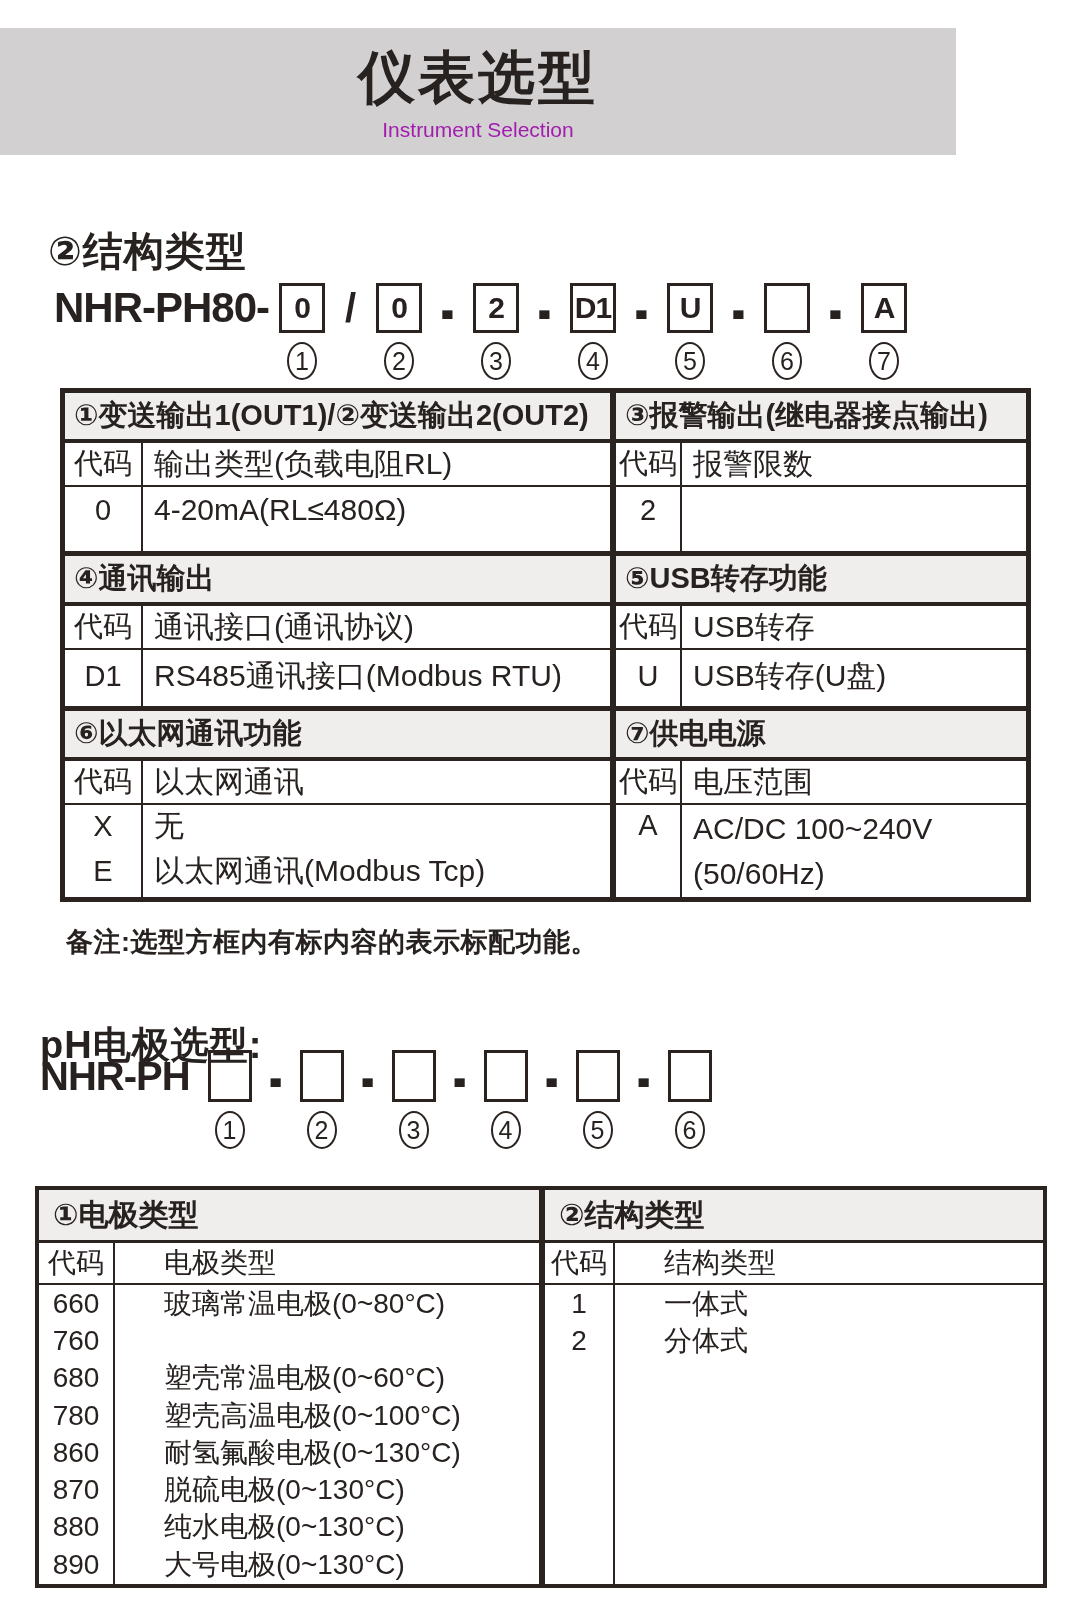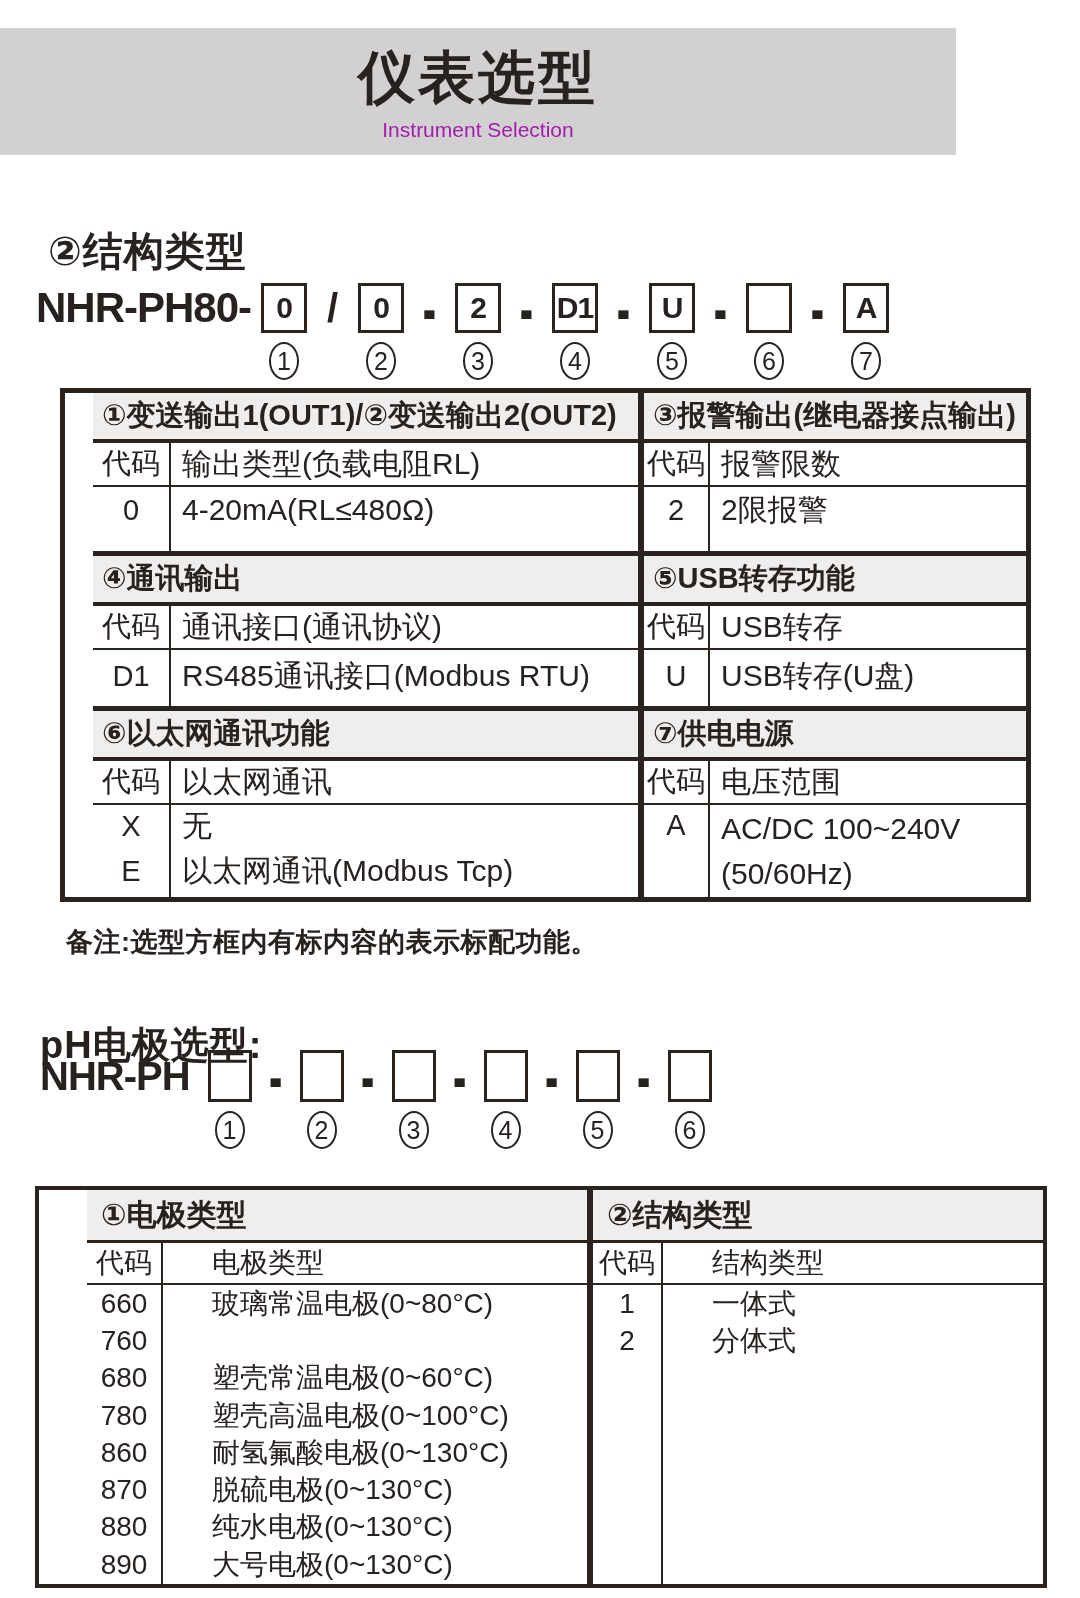--- a/index.html
+++ b/index.html
@@ -14,39 +14,39 @@
     background:#fff;color:var(--txt);
     font-family:"Liberation Sans","DejaVu Sans",sans-serif;
   }
   
   .banner{position:absolute;left:0;top:28px;width:956px;height:127px;background:var(--banner);text-align:center;}
   .banner-title{margin-top:18px;font-size:57px;font-weight:bold;letter-spacing:3px;line-height:62px;}
   .banner-sub{font-size:21px;line-height:24px;color:#a21caf;margin-top:10px;}
   
   .prod-name{position:absolute;left:48px;top:224px;font-size:40px;font-weight:600;letter-spacing:1px;}
   .model-line{position:absolute;display:flex;align-items:flex-start;}
-  .ml1{left:36px;top:283px;justify-content:space-between;}
+  .ml1{left:54px;top:283px;justify-content:space-between;}
   .ml2{left:40px;top:1050px;}
   .model-prefix{font-size:42px;font-weight:bold;letter-spacing:-1px;line-height:50px;margin-right:10px;white-space:nowrap;}
   .ml2 .model-prefix{font-size:40px;line-height:52px;margin-right:18px;}
   .seg{display:flex;flex-direction:column;align-items:center;width:46px;}
   .ml2 .seg{width:44px;}
   .obox{width:46px;height:50px;box-sizing:border-box;border:3px solid var(--bd);
         display:flex;align-items:center;justify-content:center;
         font-size:30px;font-weight:bold;letter-spacing:-1px;}
   .ml2 .obox{width:44px;height:52px;}
   .circ{margin-top:9px;width:30px;height:38px;box-sizing:border-box;border:2.5px solid var(--bd);
         border-radius:50%;display:flex;align-items:center;justify-content:center;
         font-size:25px;line-height:25px;}
   .sep{width:51px;height:50px;display:flex;align-items:center;justify-content:center;
        font-size:40px;font-weight:bold;}
   .ml2 .sep{width:48px;height:52px;}
   .sep.dash{transform:scaleY(1.8);}
   
-  .t1{position:absolute;left:60px;top:388px;width:971px;box-sizing:border-box;border:5px solid var(--bd);padding-left:28px;}
+  .t1{position:absolute;left:60px;top:388px;width:971px;box-sizing:border-box;border:5px solid var(--bd);}
   .sec{display:flex;}
   .sec + .sec{border-top:5px solid var(--bd);}
   .half{display:flex;flex-direction:column;box-sizing:border-box;}
   .half.l{width:545px;}
   .half.r{flex:1;border-left:6px solid var(--bd);}
   .sec-head{background:var(--hdbg);border-bottom:4px solid var(--bd);
             font-weight:bold;font-size:29px;display:flex;align-items:center;
             padding:0 4px 0 9px;white-space:nowrap;height:46px;}
   .lblrow{display:flex;border-bottom:2px solid var(--bd);height:42px;}
   .datarow{display:flex;}
@@ -66,21 +66,21 @@
                 line-height:45px;padding-top:1px;}
   .s1 .rows{min-height:64px;}
   .s2 .rows{min-height:56px;}
   .s3 .half.l .rows{min-height:92px;}
   
   .note{position:absolute;left:66px;top:924px;font-size:27px;font-weight:bold;letter-spacing:0.5px;}
   .ph-title{position:absolute;left:40px;top:980px;font-size:38px;font-weight:bold;letter-spacing:1px;margin-top:40px;}
   
   .t2{position:absolute;left:35px;top:1186px;width:1012px;height:402px;box-sizing:border-box;
       border:4px solid var(--bd);display:flex;}
-  .t2 .half.l{width:500px;margin-left:48px;}
+  .t2 .half.l{width:500px;}
   .t2 .sec-head{height:50px;border-bottom:3px solid var(--bd);font-size:30px;padding-left:14px;}
   .t2 .lblrow{height:40px;font-size:29px;}
   .t2 .codecell{flex:0 0 76px;font-size:28px;}
   .t2 .half.r .codecell{flex:0 0 70px;}
   .t2 .desccell{padding-left:49px;font-size:28px;}
   .t2 .datarow{height:37.3px;}
 </style>
 </head>
 <body>
 
@@ -153,21 +153,20 @@
       </div>
       <div class="half r">
         <div class="sec-head">③报警输出(继电器接点输出)</div>
         <div class="lblrow">
           <div class="codecell">代码</div>
           <div class="desccell">报警限数</div>
         </div>
         <div class="rows">
           <div class="datarow">
             <div class="codecell">2</div>
-            <div class="desccell">2限报警</div>
           </div>
           <div class="filler">
             <div class="codecell"></div>
             <div class="desccell"></div>
           </div>
         </div>
       </div>
     </div>
 
     <div class="sec s2">

